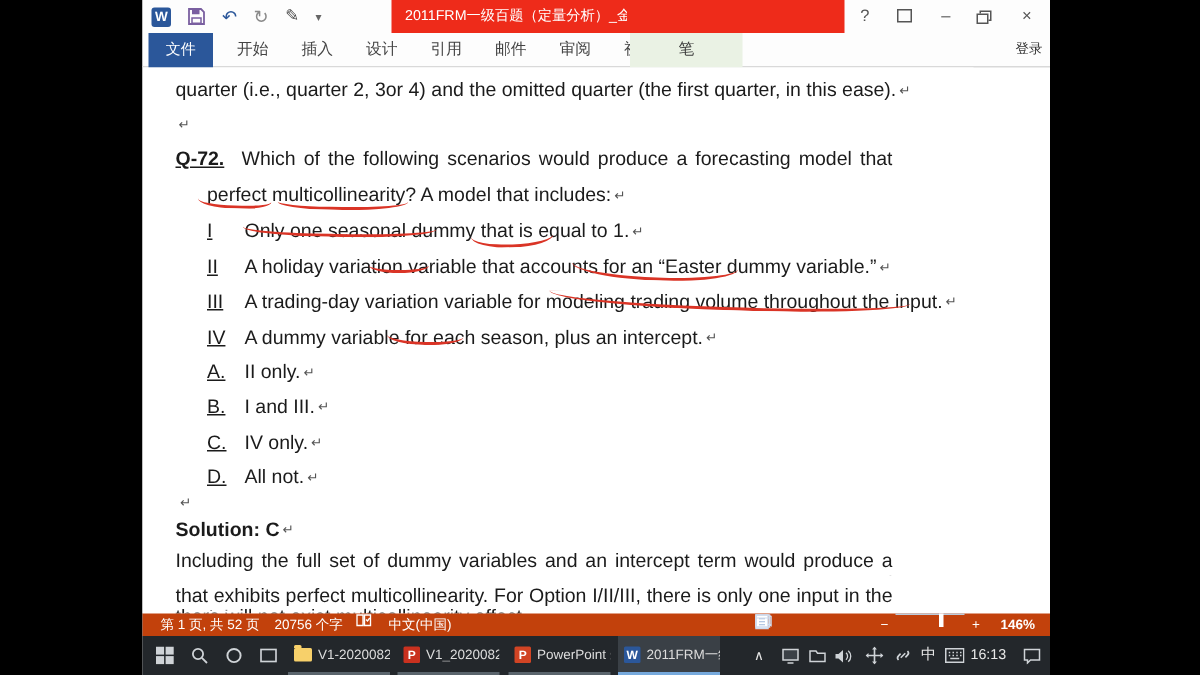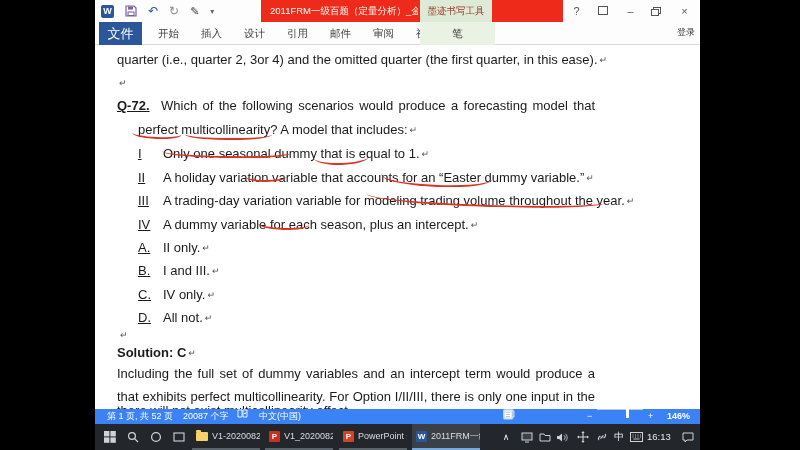--- a/index.html
+++ b/index.html
@@ -21,21 +21,21 @@
   .winctl { position:absolute; right:2px; top:0; height:22px; display:flex; }
   .winctl span { width:27px; text-align:center; line-height:22px; font-size:11px; color:#555; }
   .restore-box { position:relative; }
   .restore-box i { position:absolute; left:9px; top:7px; width:8px; height:7px; border:1px solid #555; background:#fdfdfd; }
   .restore-box i.b { left:7px; top:9px; }
   .ribbonopt-box { position:relative; }
   .ribbonopt-box i { position:absolute; left:8px; top:6px; width:10px; height:9px; border:1px solid #555; }
 
   
   .tabsrow { position:absolute; left:0; top:22px; width:605px; height:23px; background:#fdfdfd; border-bottom:1px solid #d9d9d9; }
-  .tab-file { position:absolute; left:4px; top:0; width:43px; height:23px; background:#2b579a; color:#fff; font-size:13px; text-align:center; line-height:23px; }
+  .tab-file { position:absolute; left:4px; top:0; width:43px; height:23px; background:#2b579a; color:#fff; font-size:10px; text-align:center; line-height:23px; }
   .tabset { position:absolute; left:52px; top:0; height:22px; display:flex; }
   .tabset .tab { padding:0 11px; line-height:23px; font-size:10.5px; color:#444; white-space:nowrap; }
   .ctx-bg { position:absolute; left:325px; top:0; width:75px; height:23px; background:#eaf2e4; }
   .tab-pen { position:absolute; left:325px; top:0; width:75px; height:23px; color:#3c3c3c; font-size:10.5px; text-align:center; line-height:23px; }
   .signin { position:absolute; right:5px; top:4px; font-size:9px; color:#333; }
 
   
   .doc { position:absolute; left:0; top:45px; width:554px; height:364px; background:#fff; overflow:hidden; font-size:13px; color:#1b1b1b; }
   .dl { position:absolute; left:22px; height:18px; white-space:nowrap; }
   .pilcrow { font-size:9px; color:#555; margin-left:2px; vertical-align:1px; }
@@ -50,21 +50,21 @@
   .ink-p2 { left:90px; top:87px; width:87px; height:8px; border-radius:0 0 50% 40%/0 0 6px 5px; transform:rotate(0.8deg); }
   .ink-only { left:67px; top:105px; width:129px; height:8px; border-radius:0 0 45% 45%/0 0 6px 6px; transform:rotate(0.8deg); }
   .ink-eq { left:219px; top:111px; width:55px; height:9px; border-radius:0 0 50% 50%/0 0 8px 8px; transform:rotate(-2deg); }
   .ink-var { left:151px; top:129px; width:40px; height:8px; border-radius:0 0 50% 50%/0 0 5px 5px; }
   .ink-east { left:286px; top:131px; width:111px; height:11px; border-radius:0 0 45% 55%/0 0 9px 11px; transform:rotate(1.5deg); }
   .ink-trad { left:271px; top:151px; width:241px; height:11px; border-radius:0 0 40% 60%/0 0 7px 11px; transform:rotate(1.2deg); }
   .ink-each { left:163px; top:177px; width:51px; height:8px; border-radius:0 0 50% 50%/0 0 6px 6px; transform:rotate(1.5deg); }
   .vline { position:absolute; left:569px; top:2px; width:3px; height:358px; background:#3e5070; border-radius:2px; }
 
   
-  .status { position:absolute; left:0; top:409px; width:605px; height:15px; background:#3b82f6; color:#fff; font-size:9px;text-align:center; }
+  .status { position:absolute; left:0; top:409px; width:605px; height:15px; background:#c2410c; color:#fff; font-size:9px;text-align:center; }
   .status span, .status div { position:absolute; top:0; line-height:15px; }
   .st-page { left:12px; } .st-count { left:88px; } .st-lang { left:164px; }
   .st-proof { left:142px; top:3px; }
   .st-views { left:408px; top:2px; display:flex; gap:14px; }
   .st-zoompct { left:572px;font-weight:bold; }
   .zoom-minus { left:492px; } .zoom-plus { left:553px; }
   .zoom-track { left:502px; top:7px; width:46px; height:1px; background:#bcd; }
   .zoom-thumb { left:531px; top:3px; width:3px; height:9px; background:#fff; }
 
   
@@ -101,21 +101,20 @@
               <rect x="3" y="7" width="6" height="3.5" fill="none" stroke="#7a5fa0"></rect>
             </svg>
           </span>
         <span class="ic">↶</span>
         <span class="ic redo-ic">↻</span>
         <span class="ic pen-ic">✎</span>
         <span class="qat-more">▾</span>
       </div>
       <div class="title-red">
         <span class="ttext">2011FRM一级百题（定量分析）_金程教育【...</span>
-        <span class="ink-hdr">墨迹书写工具</span>
       </div>
       <div class="winctl">
         <span>?</span>
         <span class="ribbonopt-box">
             <i></i>
           </span>
         <span>–</span>
         <span class="restore-box">
             <i></i>
             <i class="b"></i>
@@ -153,21 +152,21 @@
       <div class="dl ind" style="top:101px">
         <span class="lbl">I</span>
         <span class="itxt"><span>Only one seasonal dummy that is equal to 1.</span><span class="pilcrow">↵</span></span>
       </div>
       <div class="dl ind" style="top:125px">
         <span class="lbl">II</span>
         <span class="itxt"><span>A holiday variation variable that accounts for an “Easter dummy variable.”</span><span class="pilcrow">↵</span></span>
       </div>
       <div class="dl ind" style="top:148px">
         <span class="lbl">III</span>
-        <span class="itxt"><span>A trading-day variation variable for modeling trading volume throughout the year.</span><span class="pilcrow">↵</span></span>
+        <span class="itxt"><span>A trading-day variation variable for modeling trading volume throughout the input.</span><span class="pilcrow">↵</span></span>
       </div>
       <div class="dl ind" style="top:172px">
         <span class="lbl">IV</span>
         <span class="itxt"><span>A dummy variable for each season, plus an intercept.</span><span class="pilcrow">↵</span></span>
       </div>
 
       <div class="dl ind" style="top:195px">
         <span class="lbl">A.</span>
         <span class="itxt"><span>II only.</span><span class="pilcrow">↵</span></span>
       </div>
@@ -197,21 +196,21 @@
       <div class="ink ink-var"></div>
       <div class="ink ink-east"></div>
       <div class="ink ink-trad"></div>
       <div class="ink ink-each"></div>
 
       <div class="vline"></div>
     </div>
 
     <div class="status">
       <span class="st-page">第 1 页, 共 52 页</span>
-      <span class="st-count">20087 个字</span>
+      <span class="st-count">20756 个字</span>
       <span class="st-proof">
           <svg class="mini" width="11" height="9" viewBox="0 0 11 9">
             <path d="M1 1h4v7H1zM6 1h4v7H6z" fill="none" stroke="#fff" stroke-width="0.9"></path>
             <path d="M7 4l1 1 1.5-2" fill="none" stroke="#fff" stroke-width="0.9"></path>
           </svg>
         </span>
       <span class="st-lang">中文(中国)</span>
       <div class="st-views">
         <span>
             <svg class="mini" width="12" height="10" viewBox="0 0 12 10">

